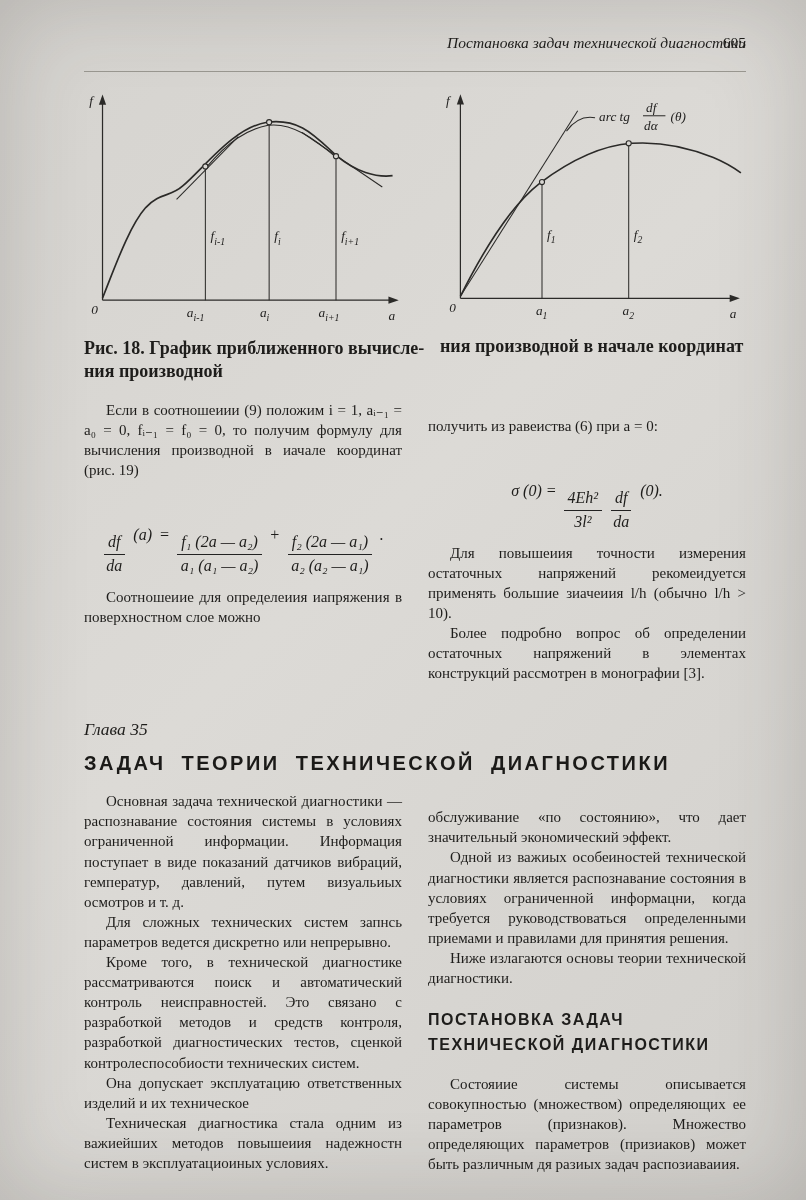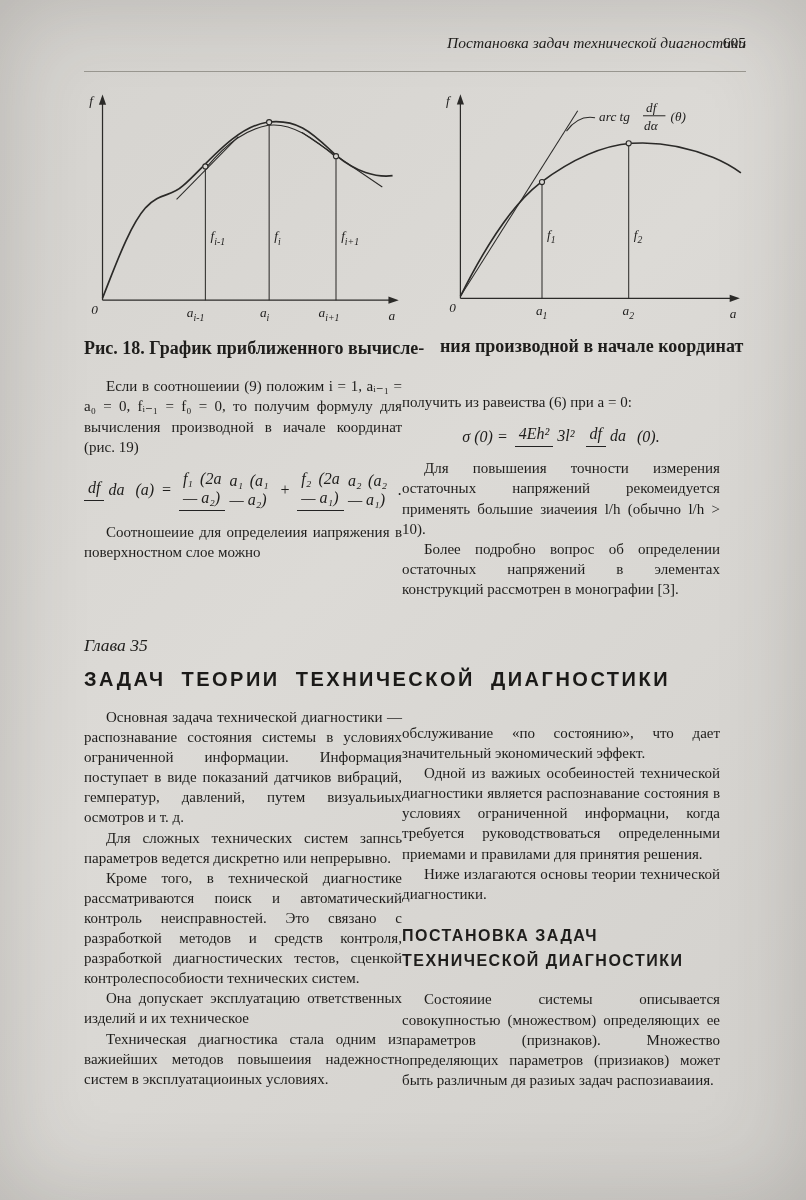--- a/index.html
+++ b/index.html
@@ -28,32 +28,32 @@
   .thin { stroke-width:1; }
   .vline { stroke-width:1; }
   .arc { stroke-width:1; }
   .arrow { fill:#2b2a28; stroke:none; }
   .dot { fill:#d8d6d2; stroke:#2b2a28; stroke-width:1.1; }
   svg text { font-family:"Liberation Serif","DejaVu Serif",serif; font-style:italic; font-size:13px; fill:#222120; }
   svg .sub { font-size:9.5px; }
   .figcap { font-weight:bold; font-size:18px; line-height:1.3; margin-top:11px; }
 
   
-  .twocol { display:flex; }
+  .twocol { display:flex; gap:26px; }
   .twocol.upper { margin-top:16px; }
   .twocol.bodytext { margin-top:16px; }
   .col { width:318px; font-size:15px; line-height:1.34; text-align:justify; }
   .para { text-indent:22px; }
   .para.noindent { text-indent:0;margin-top:16px; }
   .para + .para { margin-top:0; }
 
   
   .formula { display:flex; align-items:center; justify-content:center; gap:7px;
              font-style:italic; font-size:16px; margin:13px 0 11px; }
-  .frac { display:inline-flex; flex-direction:row; align-items:flex-start; line-height:1.18; }
+  .frac { display:inline-flex; flex-direction:column; align-items:center; line-height:1.18;margin-top:40px; }
   .frac .num { padding:0 4px 2px; border-bottom:1.3px solid #222; }
   .frac .den { padding:2px 4px 0; }
 
   
   .chapter { margin-top:36px; }
   .chapter-label { font-style:italic; font-size:17.5px; }
   .chapter-title { font-family:"Liberation Sans","DejaVu Sans",sans-serif; font-weight:700;
                    font-size:20px; letter-spacing:2.5px; word-spacing:8px; margin-top:12px; color:#1b1a18; }
 
   
@@ -94,20 +94,21 @@
         <text x="7" y="223">0</text>
         <text x="123" y="152"><tspan>f</tspan><tspan class="sub" dy="4">i-1</tspan></text>
         <text x="185" y="152"><tspan>f</tspan><tspan class="sub" dy="4">i</tspan></text>
         <text x="250" y="152"><tspan>f</tspan><tspan class="sub" dy="4">i+1</tspan></text>
         <text x="100" y="226"><tspan>a</tspan><tspan class="sub" dy="4">i-1</tspan></text>
         <text x="171" y="226"><tspan>a</tspan><tspan class="sub" dy="4">i</tspan></text>
         <text x="228" y="226"><tspan>a</tspan><tspan class="sub" dy="4">i+1</tspan></text>
       </svg>
       <div class="figcap">
         <div>Рис. 18. График приближенного вычисле-</div>
+        <div>ния производной</div>
       </div>
     </div>
 
     <div class="figblock">
       <svg class="fig" width="306" height="240" viewBox="0 0 300 235">
         <line class="ax" x1="20" y1="210" x2="20" y2="18"></line>
         <polygon class="arrow" points="20,10 16.5,20 23.5,20"></polygon>
         <line class="ax" x1="20" y1="210" x2="286" y2="210"></line>
         <polygon class="arrow" points="294,210 284,206.5 284,213.5"></polygon>
         <line class="thin" x1="20" y1="208" x2="135" y2="26"></line>

